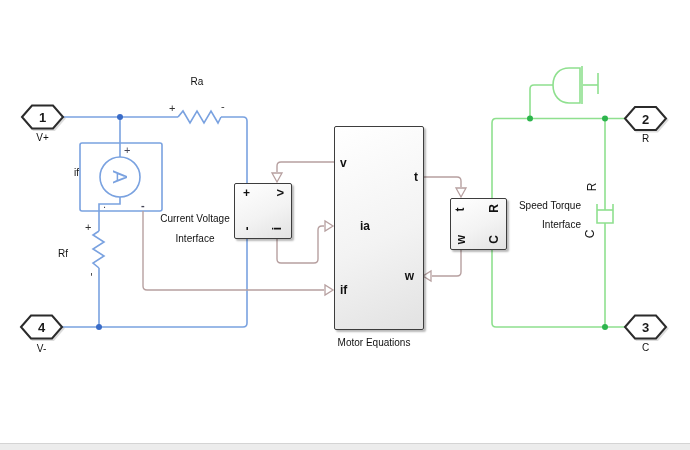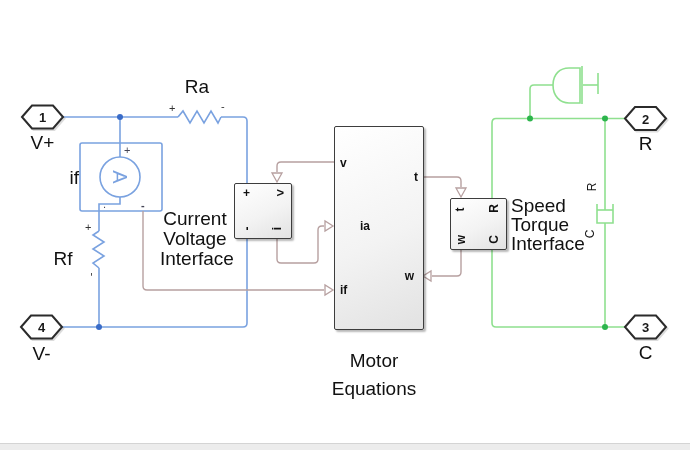--- a/index.html
+++ b/index.html
@@ -4,21 +4,21 @@
 <style>
   :root{
     --elec:#7aa2e0; --elec-node:#3a6cc8;
     --mech:#8fe08f; --mech-node:#2db54d;
     --sig:#b7a0a0; --border:#3d3d3d; --txt:#1a1a1a;
   }
   html,body{margin:0;padding:0;background:#fff;}
   #canvas{position:relative;width:690px;height:450px;background:#ffffff;overflow:hidden;
           font-family:"Liberation Sans",sans-serif;color:var(--txt);}
   #wires{position:absolute;left:0;top:0;}
-  .lbl{position:absolute;font-size:19px;color:#111;white-space:pre-line;}
+  .lbl{position:absolute;font-size:10px;color:#111;white-space:pre-line;}
   .center{text-align:center;}
   .blk{position:absolute;border:1.6px solid var(--border);border-radius:2px;
        background:linear-gradient(155deg,#ffffff 0%,#f3f3f3 55%,#e2e2e2 100%);
        box-shadow:2px 2px 2px rgba(0,0,0,0.28);}
   .pp{position:absolute;font-size:12px;font-weight:bold;color:#111;line-height:13px;}
   .rot{transform:rotate(-90deg);transform-origin:center;}
   .rotcw{transform:rotate(90deg);transform-origin:center;}
   .portnum{position:absolute;font-size:13px;font-weight:600;text-align:center;}
   .small-mark{position:absolute;font-size:11px;color:#333;line-height:11px;}
   #bottom-strip{position:absolute;left:0;top:443px;width:690px;height:7px;
@@ -128,27 +128,27 @@
   </div>
   <div class="lbl center" style="left:160px;top:183px;width:70px;line-height:20px;margin-top:26px;">Current Voltage Interface</div>
 
   <div class="blk" style="left:334px;top:126px;width:88px;height:202px;">
     <span class="pp" style="left:5px;top:30px;">v</span>
     <span class="pp" style="left:5px;top:93px;margin-left:20px;">ia</span>
     <span class="pp" style="left:5px;top:157px;">if</span>
     <span class="pp" style="right:5px;top:44px;">t</span>
     <span class="pp" style="right:9px;top:143px;">w</span>
   </div>
-  <div class="lbl center" style="left:328px;top:347px;width:92px;line-height:28px;">Motor Equations</div>
+  <div class="lbl center" style="left:328px;top:333px;width:92px;line-height:19px;">Motor Equations</div>
 
   <div class="blk" style="left:450px;top:198px;width:55px;height:50px;">
     <span class="pp rot" style="left:7px;top:4px;">t</span>
     <span class="pp rot" style="right:7px;top:3px;">R</span>
     <span class="pp rot" style="left:6px;bottom:3px;">w</span>
     <span class="pp rot" style="right:7px;bottom:3px;">C</span>
   </div>
-  <div class="lbl" style="left:511px;top:196px;width:70px;line-height:19px;">Speed Torque Interface</div>
+  <div class="lbl" style="left:511px;top:196px;width:70px;line-height:19px;text-align:right;">Speed Torque Interface</div>
 
   <span class="lbl rot" style="left:588px;top:180px;font-size:12px;">R</span>
   <span class="lbl rot" style="left:586px;top:227px;font-size:12px;">C</span>
 
   <div id="bottom-strip"></div>
 </div>
 
 </body></html>

